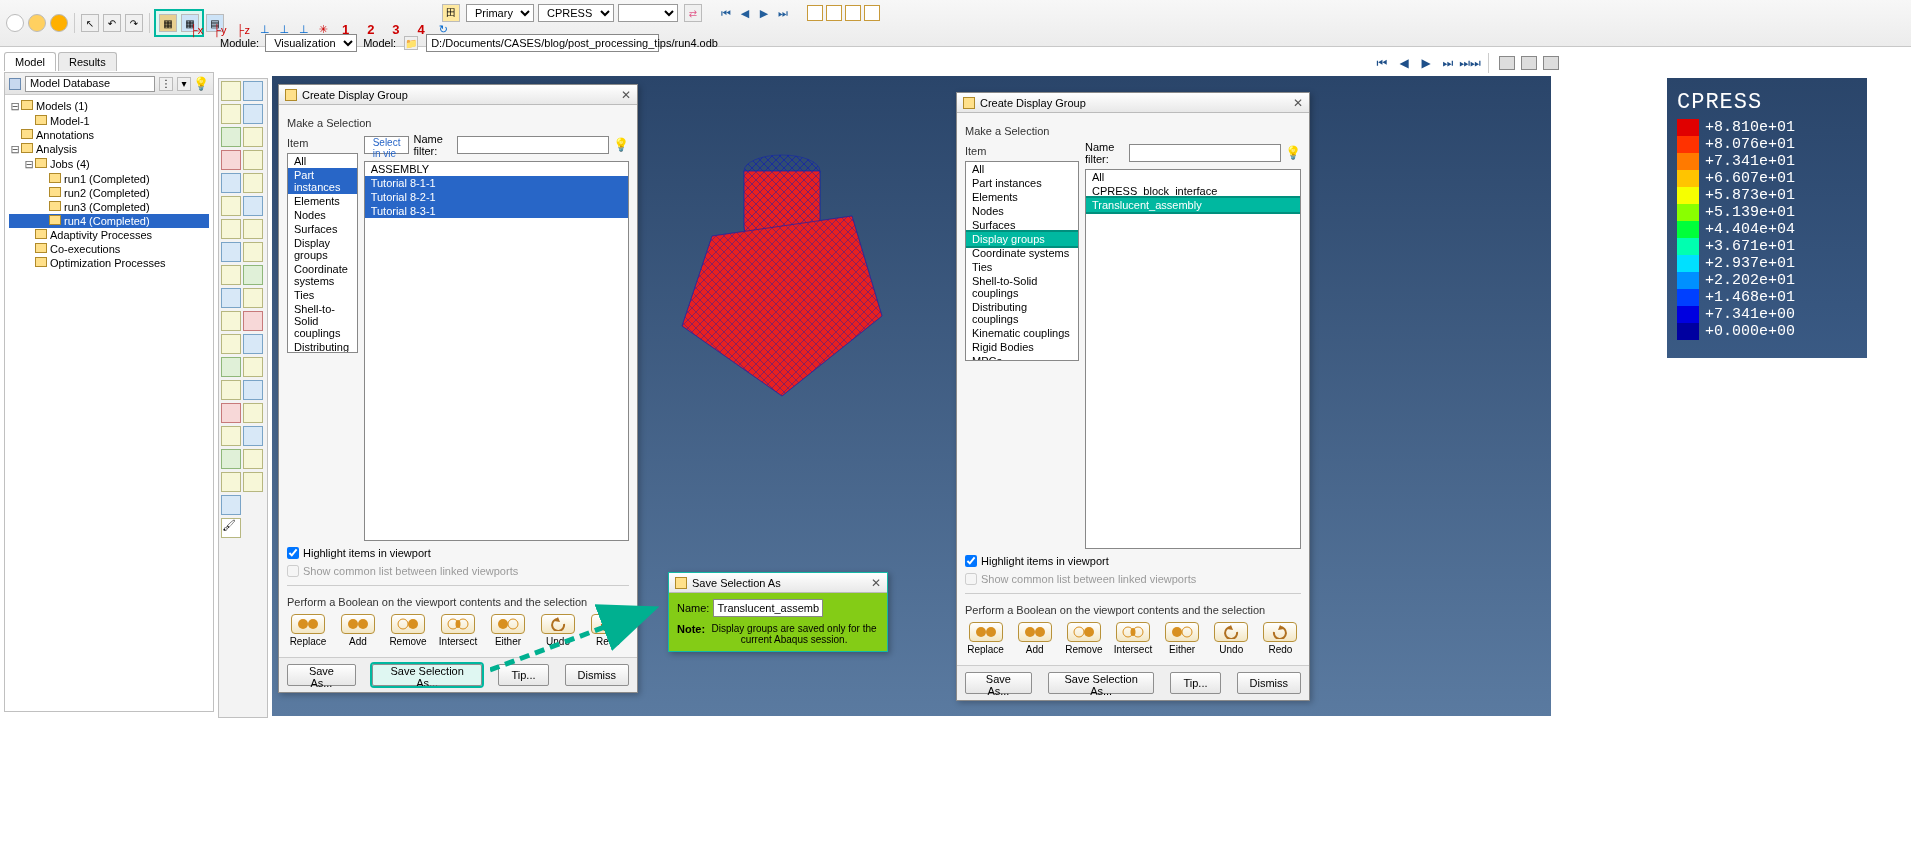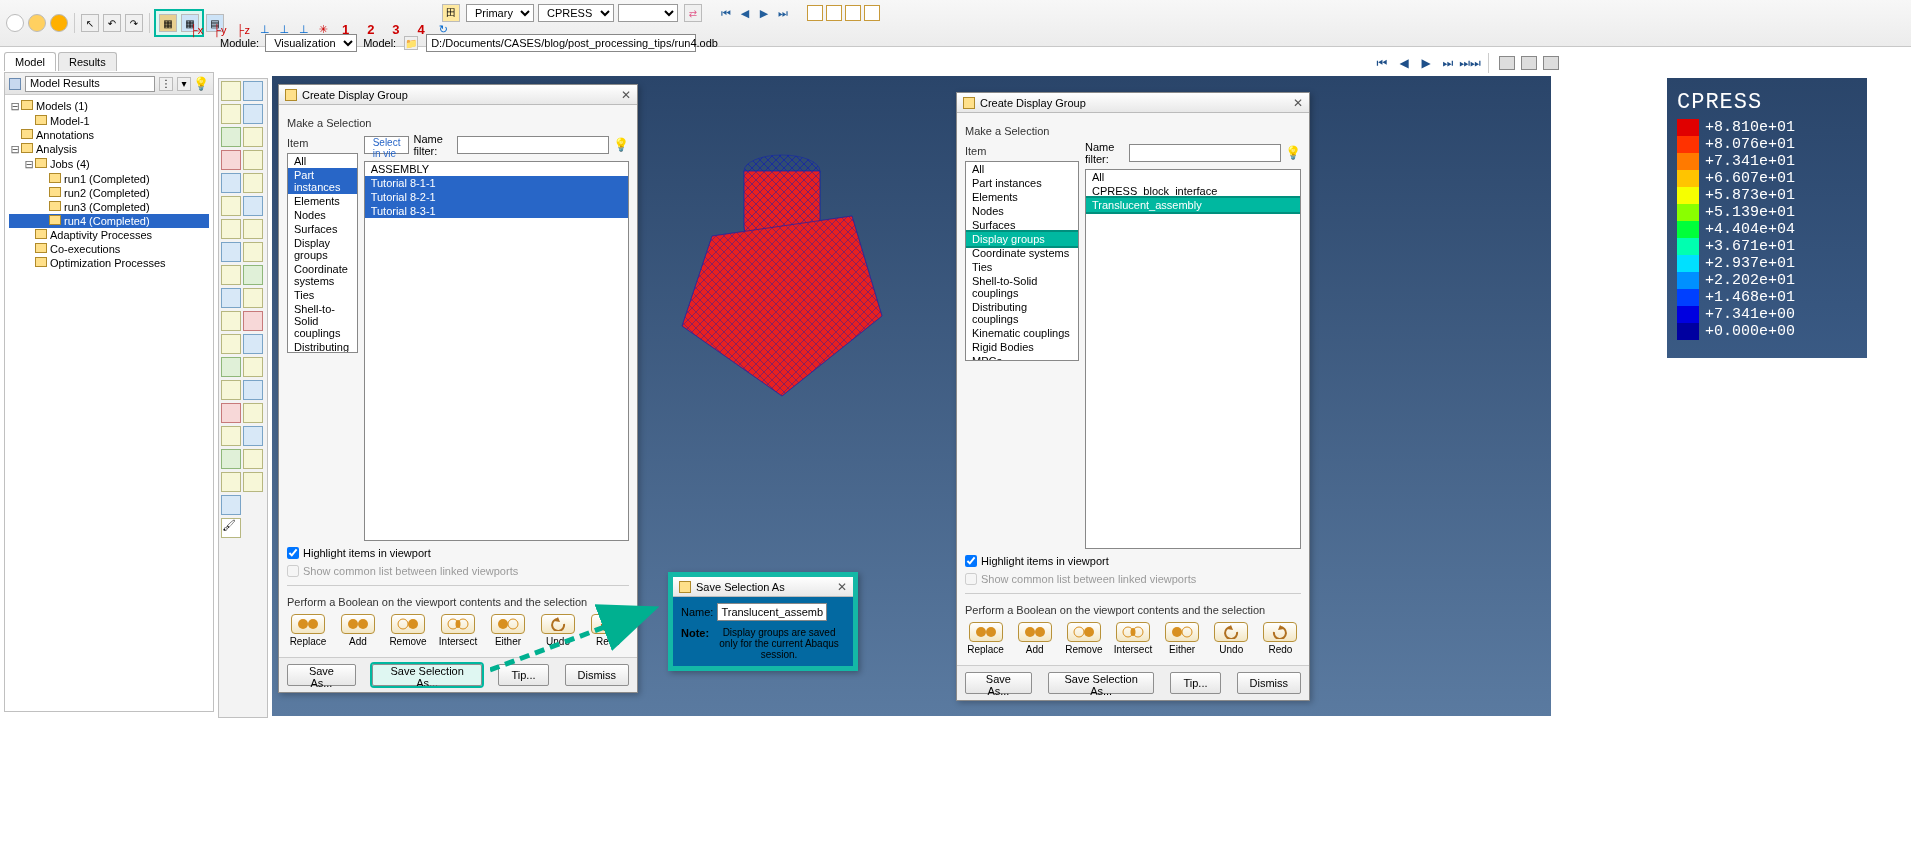--- a/index.html
+++ b/index.html
@@ -16,21 +16,21 @@
   .toolbar-right select, .toolbar-right span.field { height:18px; border:1px solid #999; background:#fff; font-size:11px; padding:0 4px;}
   .vcr { display:inline-flex; gap:3px; margin-left:10px;}
   .vcr-btn { width:16px; height:16px; display:flex; align-items:center; justify-content:center; color:#245f9c; font-size:11px; cursor:pointer;}
   .cubes { display:inline-flex; gap:3px; margin-left:12px;}
   .cube-ic { width:16px; height:16px; border:1px solid #c79a3a; background:#fff;}
 
   
   .module-bar { position:absolute; top:33px; left:220px; height:20px; display:flex; align-items:center; gap:6px;}
   .module-bar label { font-size:11px;}
   .module-bar select, .module-bar .path-field { height:18px; border:1px solid #888; background:#fff; font-size:11px; padding:0 4px;}
-  .path-field { width:270px; display:inline-block; line-height:16px;}
+  .path-field { width:233px; display:inline-block; line-height:16px;}
 
   
   .tabs { position:absolute; top:52px; left:4px; display:flex; }
   .tab { padding:3px 10px; border:1px solid #bbb; background:#ececec; border-bottom:none; border-top-left-radius:3px; border-top-right-radius:3px; margin-right:2px; cursor:pointer;}
   .tab.active { background:#fff; font-weight:normal;}
 
   
   .tree-panel { position:absolute; top:72px; left:4px; width:210px; height:640px; background:#fff; border:1px solid #c0c0c0;}
   .tree-header { height:22px; background:linear-gradient(#f3f3f3,#e4e4e4); display:flex; align-items:center; padding:0 4px; border-bottom:1px solid #ccc;}
   .tree-header .sel { flex:1; height:16px; border:1px solid #999; background:#fff; font-size:11px; padding:0 4px;}
@@ -84,21 +84,21 @@
   .bool-btns { display:flex; gap:8px; margin:6px 0 2px; justify-content:space-between;}
   .bool-col { display:flex; flex-direction:column; align-items:center; width:46px;}
   .bool-ic { width:34px; height:20px; border:1px solid #b8923a; border-radius:4px; background:linear-gradient(#fff,#f3e7c5); display:flex; align-items:center; justify-content:center; margin-bottom:2px; cursor:pointer;}
   .bool-ic svg { width:26px; height:14px;}
 
   .dlg-footer { display:flex; gap:16px; padding:6px 8px; border-top:1px solid #ccc; background:#efefef; justify-content:space-between;}
   .btn { height:22px; padding:0 12px; background:linear-gradient(#fff,#e6e6e6); border:1px solid #8f8f8f; border-radius:2px; font-size:11px; cursor:pointer;}
   .btn.high { outline:2px solid #00b8a0; background:#dff7f2;}
 
   
-  .mini-dialog { position:absolute; top:572px; left:668px; width:190px; background:#0369a1; border:5px solid #14b8a6; box-shadow:2px 2px 6px rgba(0,0,0,.3);}
+  .mini-dialog { position:absolute; top:572px; left:668px; width:220px; background:#84cc16; border:1px solid #14b8a6; box-shadow:2px 2px 6px rgba(0,0,0,.3);}
   .mini-dialog .dlg-title { font-size:11px;}
   .mini-body { padding:6px 8px; font-size:11px;}
   .mini-body input[type=text] { width:110px; height:18px; border:1px solid #888; padding:0 3px;}
   .mini-foot { display:flex; gap:10px; padding:6px; justify-content:center; border-top:1px solid #ccc;}
 
   
   .arrow-anno { position:absolute; top:600px; left:490px; width:180px; height:80px; pointer-events:none;}
 
   
   .legend { position:absolute; top:84px; right:60px; width:180px; background:rgba(60,80,110,0.0); color:#fff; padding:6px;}
@@ -172,21 +172,21 @@
 </div>
 
 <div class="tabs">
   <div class="tab active">Model</div>
   <div class="tab">Results</div>
 </div>
 
 <div class="tree-panel">
   <div class="tree-header">
     <span style="width:12px;height:12px;background:#c7d8ef;border:1px solid #6a8ab0;margin-right:4px;"></span>
-    <span class="sel">Model Results</span>
+    <span class="sel">Model Database</span>
     <span class="tb-btn" style="width:14px;height:14px;margin-left:4px;">⋮</span>
     <span class="tb-btn" style="width:14px;height:14px;">▾</span>
     <span class="bulb">💡</span>
   </div>
   <div class="tree-body" id="tree-body">
       <div class="tree-item indent-0"><span class="exp">⊟</span><span class="ic"></span>Models (1)</div>
       <div class="tree-item indent-1"><span class="exp"></span><span class="ic"></span>Model-1</div>
       <div class="tree-item indent-0"><span class="exp"></span><span class="ic"></span>Annotations</div>
       <div class="tree-item indent-0"><span class="exp">⊟</span><span class="ic"></span>Analysis</div>
       <div class="tree-item indent-1"><span class="exp">⊟</span><span class="ic"></span>Jobs (4)</div>

